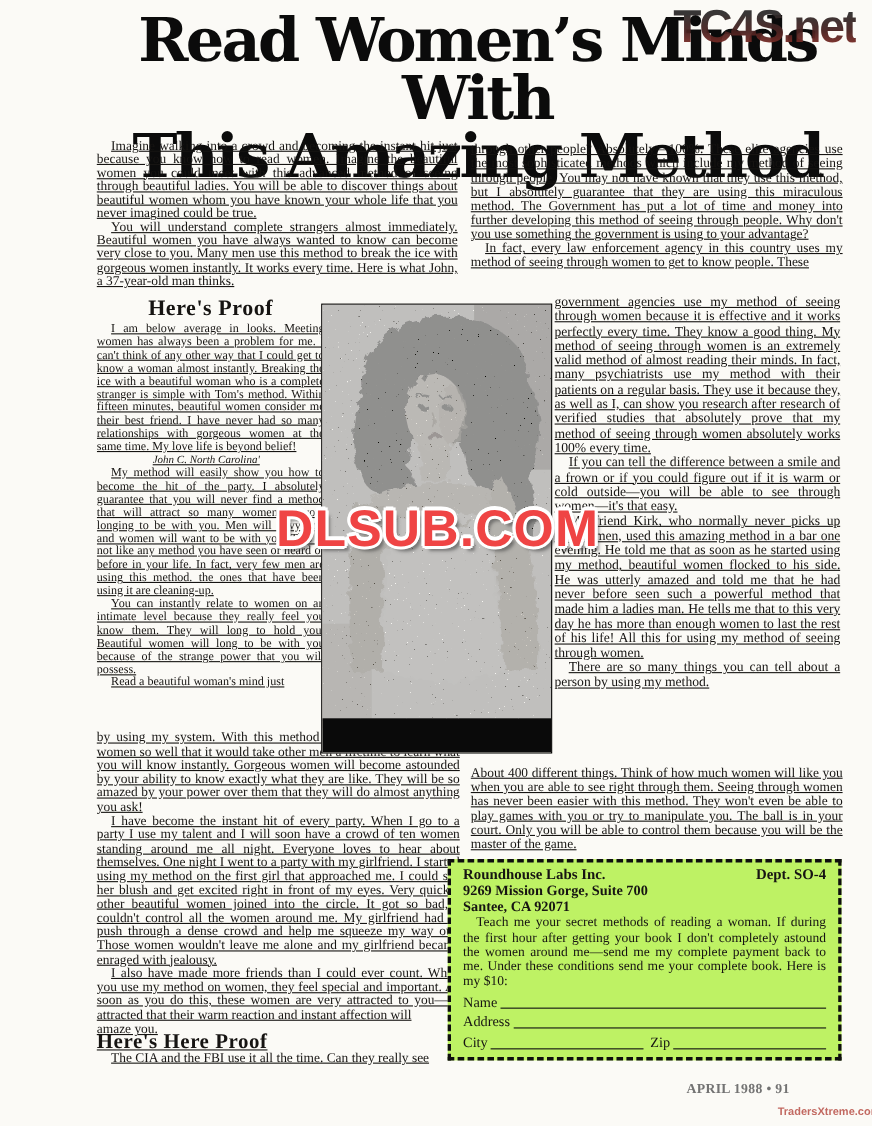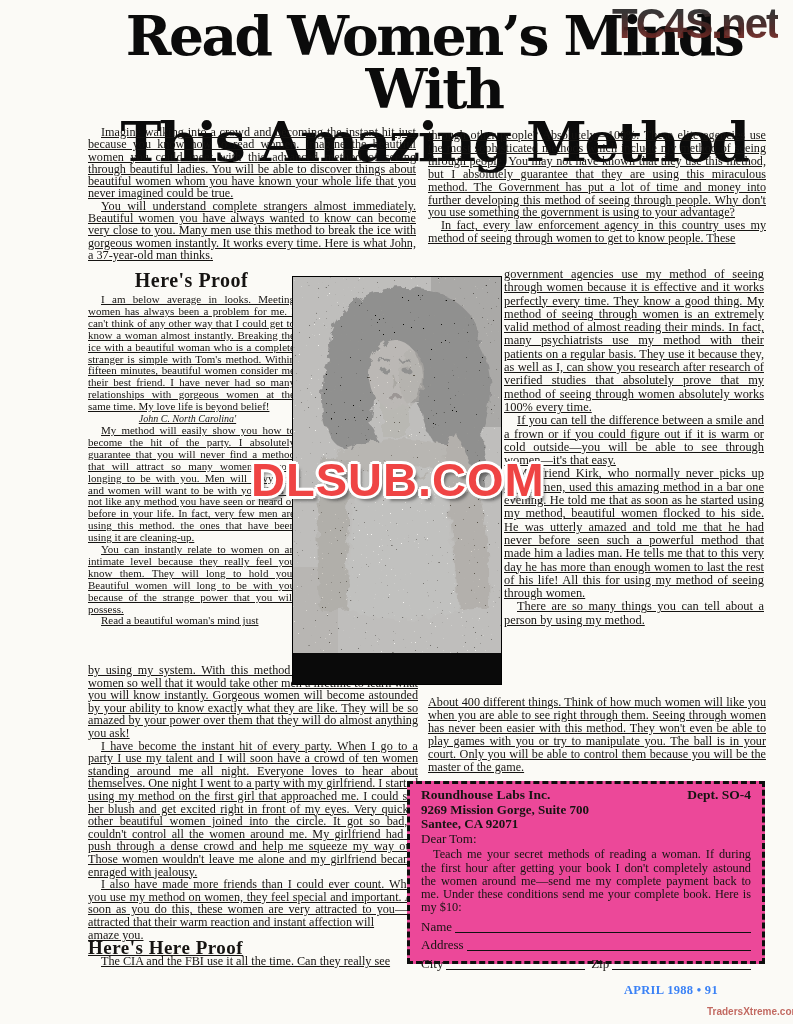--- a/index.html
+++ b/index.html
@@ -38,33 +38,33 @@
   .rtop{left:428px;top:129px;width:338px;font-size:12.2px;line-height:12.9px;}
   .rnarrow{left:504px;top:268px;width:260px;height:425px;overflow:hidden;
            font-size:12.4px;line-height:13.3px;}
   .rwide{left:428px;top:696px;width:338px;font-size:12.2px;line-height:12.9px;}
   
   .photo{position:absolute;left:292px;top:276px;width:208px;height:407px;
          border:1px solid #000;background:#e8e5dd;z-index:5;}
   .photo svg{display:block;}
   
   .coupon{position:absolute;left:407px;top:781px;width:358px;height:183px;box-sizing:border-box;
-          border:3.5px dashed #0e0e0e;padding:4px 11px 6px;background:#ec4899;font-size:12.5px;}
+          border:3.5px dashed #0e0e0e;padding:4px 11px 6px;background:#bef264;font-size:12.5px;}
   .c-head{display:flex;justify-content:space-between;font-weight:700;font-size:13.5px;line-height:1.1;}
   .c-addr{font-weight:700;font-size:13px;line-height:1.1;}
   .c-dear{font-size:13px;line-height:1.15;margin-top:1px;}
   .c-body{text-align:justify;font-size:12.3px;line-height:13.2px;margin-top:1px;}
   .c-body p{margin:0;text-indent:12px;}
   .frow{display:flex;align-items:flex-end;margin-top:5.5px;font-size:13px;line-height:1;}
   .fline{flex:1;border-bottom:1.6px solid #111;height:11px;margin-left:3px;}
   .fline.half{flex:1;}
   .frow .ziplabel{margin-left:6px;}
   .c-note{text-align:justify;font-size:12.3px;line-height:13px;margin-top:5px;}
   .footer{position:absolute;left:596px;top:983px;width:150px;text-align:center;
-          font-weight:700;font-size:12.5px;letter-spacing:.3px;color:#3b82f6;}
+          font-weight:700;font-size:12.5px;letter-spacing:.3px;color:#737373;}
 </style>
 </head>
 <body>
 
 <div id="page">
 
   <div class="headline">
     <div>Read Women’s Minds With</div>
     <div>This Amazing Method</div>
   </div>
@@ -160,21 +160,20 @@
     </svg>
   </div>
 
   <div class="coupon">
     <div class="c-head">
       <span>Roundhouse Labs Inc.</span>
       <span>Dept. SO-4</span>
     </div>
     <div class="c-addr">9269 Mission Gorge, Suite 700</div>
     <div class="c-addr">Santee, CA 92071</div>
-    <div class="c-dear">Dear Tom:</div>
     <div class="c-body">
       <p>Teach me your secret methods of reading a woman. If during the first hour after getting your book I don't completely astound the women around me—send me my complete payment back to me. Under these conditions send me your complete book. Here is my $10:</p>
     </div>
     <div class="frow">
       <span>Name</span>
       <span class="fline"></span>
     </div>
     <div class="frow">
       <span>Address</span>
       <span class="fline"></span>

